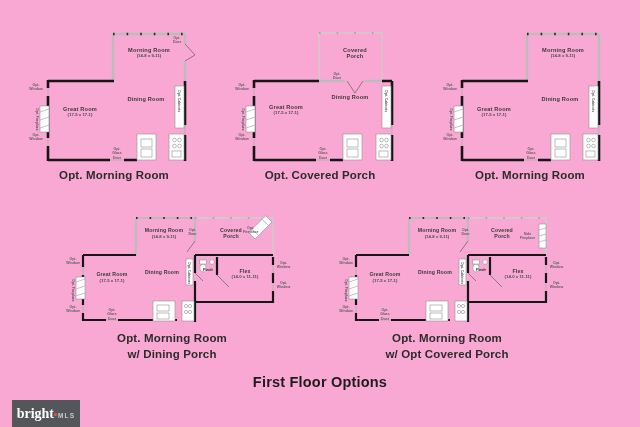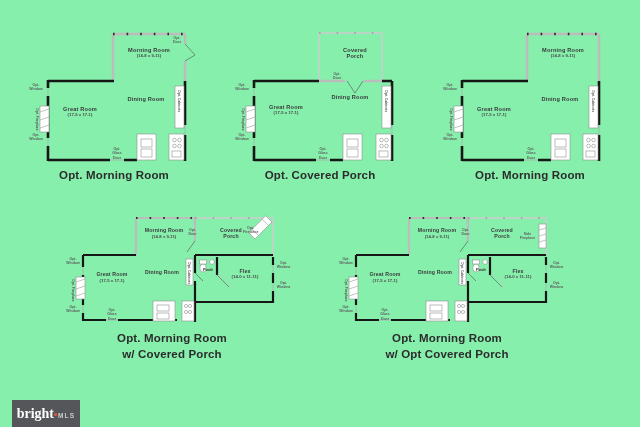--- a/index.html
+++ b/index.html
@@ -1,16 +1,16 @@
 <!DOCTYPE html>
 <html><head>
 <meta charset="utf-8">
 <style>
   html,body{margin:0;padding:0;background:#fff;}
-  #stage{position:relative;width:640px;height:427px;background:#86efac;
+  #stage{position:relative;width:640px;height:427px;background:#f9a8d4;
          font-family:"Liberation Sans",sans-serif;overflow:hidden;}
   .plan{position:absolute;}
   .plan svg{position:absolute;left:0;top:0;overflow:visible;}
   
   .w{stroke:#161616;stroke-width:2.6;fill:none;stroke-linecap:butt;}
   .w2{stroke:#161616;stroke-width:2.2;fill:none;stroke-linecap:butt;}
   .gw{stroke:#bcbcbc;stroke-width:2.6;fill:none;}
   .gwB{stroke:#bcbcbc;stroke-width:2.2;fill:none;}
   .gp{stroke:#2b2b2b;stroke-width:2.6;fill:none;stroke-dasharray:1.6 12;}
   .gpB{stroke:#2b2b2b;stroke-width:2.2;fill:none;stroke-dasharray:1.6 12;}
@@ -247,21 +247,21 @@
     <div class="lbl rd" style="left:140px;top:60px;width:46px">(14-0 x 11-11)</div>
     <div class="lbl t" style="left:194px;top:46px;width:15px">Opt. Window</div>
     <div class="lbl t" style="left:194px;top:66px;width:15px">Opt. Window</div>
     <div class="lbl t" style="left:-17px;top:42px;width:16px">Opt. Window</div>
     <div class="lbl t" style="left:-17px;top:90px;width:16px">Opt. Window</div>
     <div class="v" style="left:-11px;top:64px">Opt. Fireplace</div>
     <div class="lbl t" style="left:22px;top:93px;width:16px">Opt. Glass Door</div>
   </div>
   <div class="caption" style="left:92px;top:330px;width:160px">
     <div>Opt. Morning Room</div>
-    <div>w/ Covered Porch</div>
+    <div>w/ Dining Porch</div>
   </div>
 
   <div class="plan" style="left:355px;top:215px;width:192px;height:110px">
     <svg width="192" height="110" viewBox="0 0 192 110">
       <g>
         <path class="gwB" d="M54,3 H113 M54,3 V40 M113,3 V26"></path>
         <path class="gpB" d="M54,3 H113"></path>
         <path class="door" d="M113,26 L105,37"></path>
       </g>
       <g>
@@ -321,20 +321,21 @@
     <div class="lbl t" style="left:-17px;top:90px;width:16px">Opt. Window</div>
     <div class="v" style="left:-11px;top:64px">Opt. Fireplace</div>
     <div class="lbl t" style="left:22px;top:93px;width:16px">Opt. Glass Door</div>
   </div>
   <div class="caption" style="left:357px;top:330px;width:180px">
     <div>Opt. Morning Room</div>
     <div>w/ Opt Covered Porch</div>
   </div>
 
   <div id="main-title">
+    <div>First Floor Options</div>
   </div>
 
   <div id="logo">
     <span class="brand">bright</span>
     <span class="brand" style="width:0">
         <span class="dot"></span>
       </span>
     <span class="sub">MLS</span>
   </div>
 

